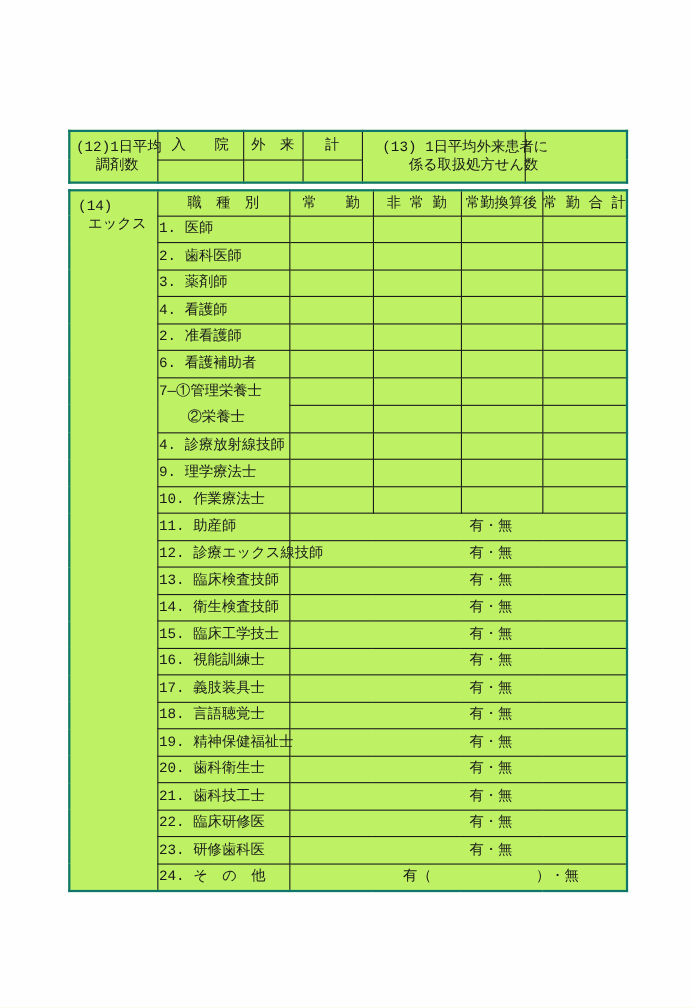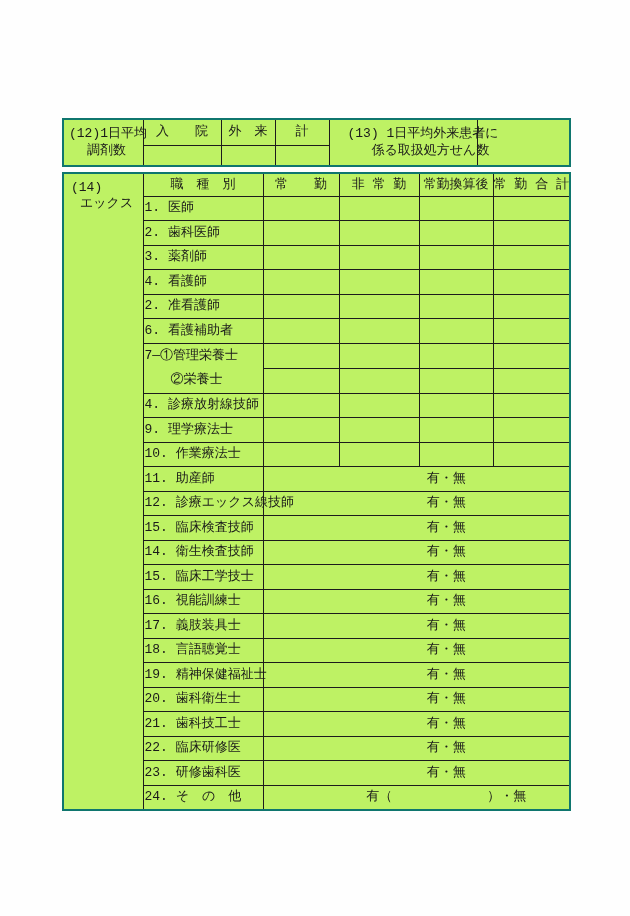--- a/index.html
+++ b/index.html
@@ -180,21 +180,21 @@
 
       <tr>
         <td class="lblcell">11. 助産師</td>
         <td colspan="4" class="yesno">有・無</td>
       </tr>
       <tr>
         <td class="lblcell"><span>12. 診療</span><span class="small-kana">エックス</span><span>線技師</span></td>
         <td colspan="4" class="yesno">有・無</td>
       </tr>
       <tr>
-        <td class="lblcell">15. 臨床検査技師</td>
+        <td class="lblcell">13. 臨床検査技師</td>
         <td colspan="4" class="yesno">有・無</td>
       </tr>
       <tr>
         <td class="lblcell">14. 衛生検査技師</td>
         <td colspan="4" class="yesno">有・無</td>
       </tr>
       <tr>
         <td class="lblcell">15. 臨床工学技士</td>
         <td colspan="4" class="yesno">有・無</td>
       </tr>

